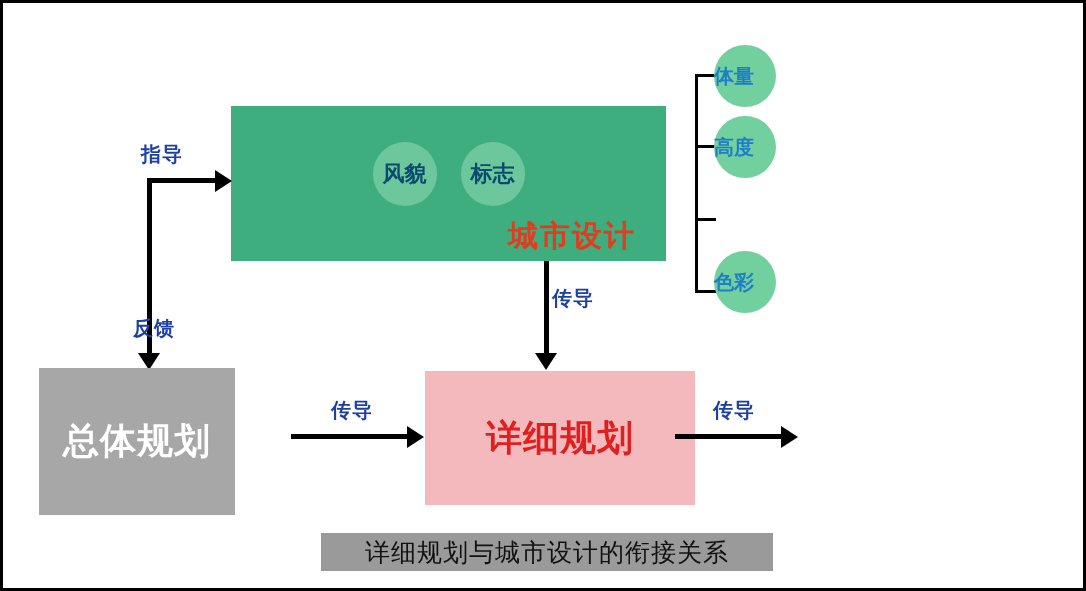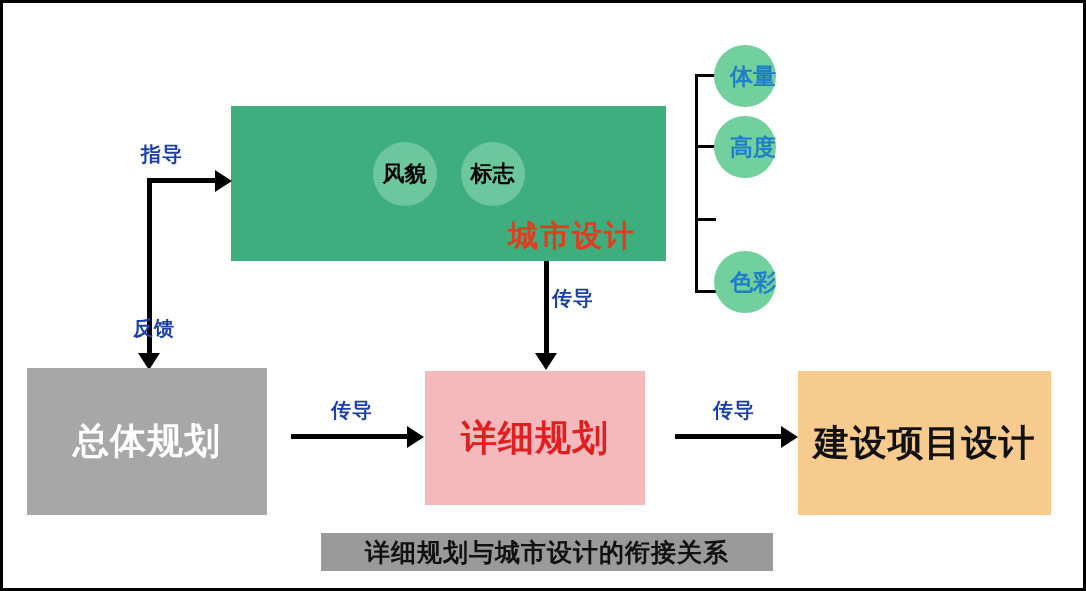--- a/index.html
+++ b/index.html
@@ -33,63 +33,63 @@
     background:var(--green-box);
   }
   .ud-circles{
     position:absolute;left:0;top:36px;width:100%;
     display:flex;justify-content:center;gap:24px;
   }
   .ud-circle{
     width:64px;height:64px;border-radius:50%;
     background:var(--green-circle);
     display:flex;align-items:center;justify-content:center;
-    color:#000000;font-weight:bold;font-size:22px;
+    color:#0c4a6e;font-weight:bold;font-size:22px;
   }
   .ud-title{
     position:absolute;right:30px;top:110px;
     color:var(--ud-title-red);
     font-size:30px;font-weight:bold;letter-spacing:2px;
   }
   
   .attr-circle{
     position:absolute;left:711px;width:62px;height:62px;border-radius:50%;
     background:var(--attr-circle);
-    display:flex;align-items:center;justify-content:flex-end;
-    color:var(--attr-text);font-weight:bold;font-size:23px;
+    display:flex;align-items:center;justify-content:flex-start;
+    color:var(--attr-text);font-weight:bold;font-size:20px;
   }
   .line{position:absolute;background:#000;}
   
   .node{
     position:absolute;
     display:flex;align-items:center;justify-content:center;
     font-weight:bold;letter-spacing:1px;
   }
-  .node-gray{left:24px;top:365px;width:240px;height:147px;background:var(--gray-box);color:#ffffff;font-size:36px;}
-  .node-pink{left:422px;top:368px;width:220px;height:134px;background:var(--pink-box);color:var(--plan-red);font-size:36px;}
+  .node-gray{left:36px;top:365px;width:196px;height:147px;background:var(--gray-box);color:#ffffff;font-size:36px;}
+  .node-pink{left:422px;top:368px;width:270px;height:134px;background:var(--pink-box);color:var(--plan-red);font-size:36px;}
   .node-orange{left:795px;top:368px;width:253px;height:144px;background:var(--orange-box);color:#111111;font-size:36px;}
   
   .shaft-h{position:absolute;height:5px;background:#000;}
   .shaft-v{position:absolute;width:5px;background:#000;}
   .ah-right{position:absolute;width:0;height:0;
     border-top:11px solid transparent;border-bottom:11px solid transparent;
     border-left:17px solid #000;}
   .ah-down{position:absolute;width:0;height:0;
     border-left:11px solid transparent;border-right:11px solid transparent;
     border-top:17px solid #000;}
   .arrow-label{
     position:absolute;color:var(--label-blue);
     font-size:20px;font-weight:bold;letter-spacing:1px;
   }
   
   .caption{
     position:absolute;left:318px;top:530px;width:452px;height:38px;
     background:var(--caption-bg);color:#111111;
     display:flex;align-items:center;justify-content:center;
-    font-size:25px;font-weight:bold;letter-spacing:1px;
+    font-size:25px;font-weight:normal;letter-spacing:1px;
   }
 </style>
 </head>
 <body>
 
 <div class="canvas">
 
   <div class="ud-box">
     <div class="ud-circles">
       <div class="ud-circle">
@@ -128,23 +128,20 @@
   <div class="shaft-v" style="left:541px;top:258px;height:93px;"></div>
   <div class="ah-down" style="left:532px;top:350px;"></div>
   <div class="arrow-label" style="left:549px;top:282px;">传导</div>
 
   <div class="node node-gray">
     <span>总体规划</span>
   </div>
   <div class="node node-pink">
     <span>详细规划</span>
   </div>
-  <div class="node node-orange">
-    <span>建设项目设计</span>
-  </div>
 
   <div class="shaft-h" style="left:288px;top:431px;width:118px;"></div>
   <div class="ah-right" style="left:404px;top:423px;"></div>
   <div class="arrow-label" style="left:328px;top:394px;">传导</div>
 
   <div class="shaft-h" style="left:672px;top:431px;width:108px;"></div>
   <div class="ah-right" style="left:778px;top:423px;"></div>
   <div class="arrow-label" style="left:710px;top:394px;">传导</div>
 
   <div class="caption">详细规划与城市设计的衔接关系</div>

